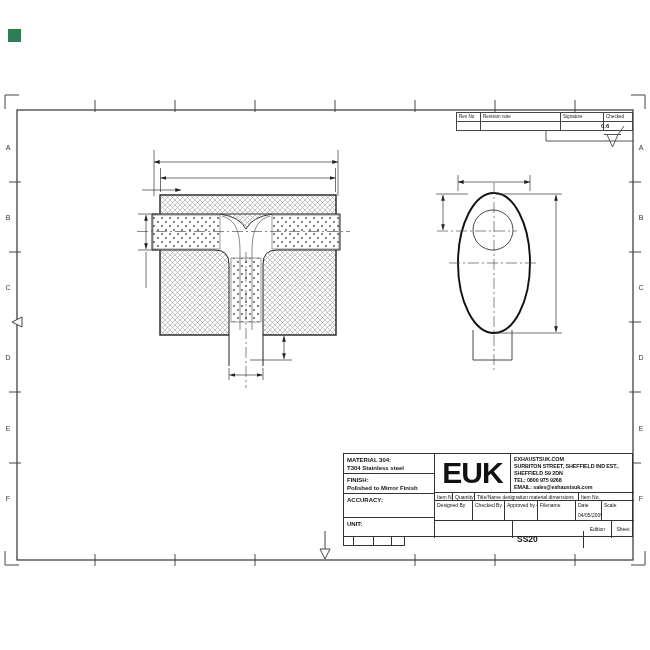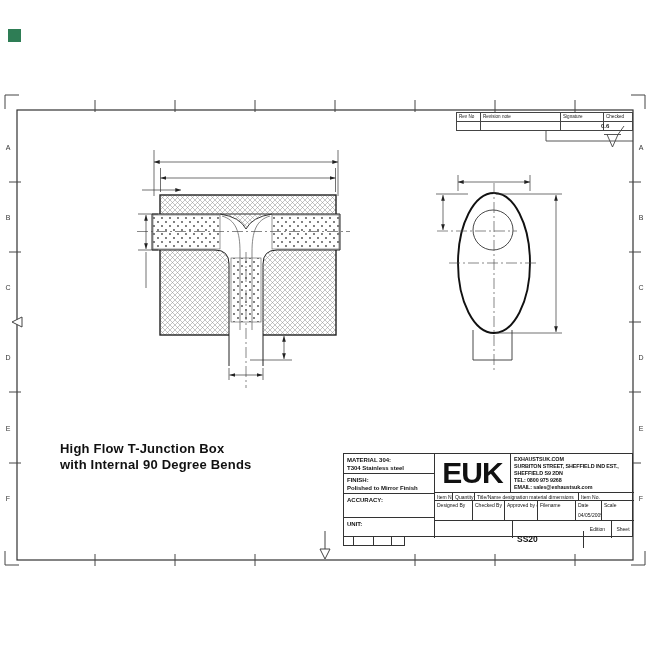--- a/index.html
+++ b/index.html
@@ -134,24 +134,20 @@
         <path d="M458,175 V191 M530,175 V191"></path>
         <line x1="458" y1="182" x2="530" y2="182" marker-start="url(#ar)" marker-end="url(#ar)"></line>
         <path d="M436,194 H468"></path>
         <line x1="443" y1="195" x2="443" y2="230" marker-start="url(#ar)" marker-end="url(#ar)"></line>
         <path d="M496,194 H562 M496,333 H562"></path>
         <line x1="556" y1="195" x2="556" y2="332" marker-start="url(#ar)" marker-end="url(#ar)"></line>
       </g>
     </g>
   </svg>
 
-  <div class="dwg-title">
-    <div>High Flow T-Junction Box</div>
-    <div>with Internal 90 Degree Bends</div>
-  </div>
 
   <div class="zone" style="left:3px;top:143px">A</div>
   <div class="zone" style="left:3px;top:213px">B</div>
   <div class="zone" style="left:3px;top:283px">C</div>
   <div class="zone" style="left:3px;top:353px">D</div>
   <div class="zone" style="left:3px;top:424px">E</div>
   <div class="zone" style="left:3px;top:494px">F</div>
 
   <div class="zone" style="left:636px;top:143px">A</div>
   <div class="zone" style="left:636px;top:213px">B</div>

